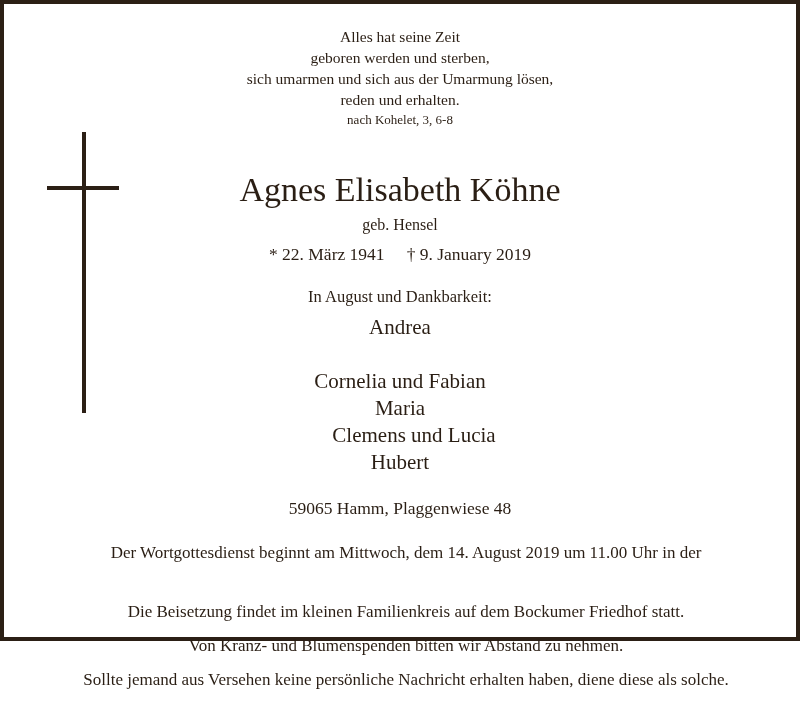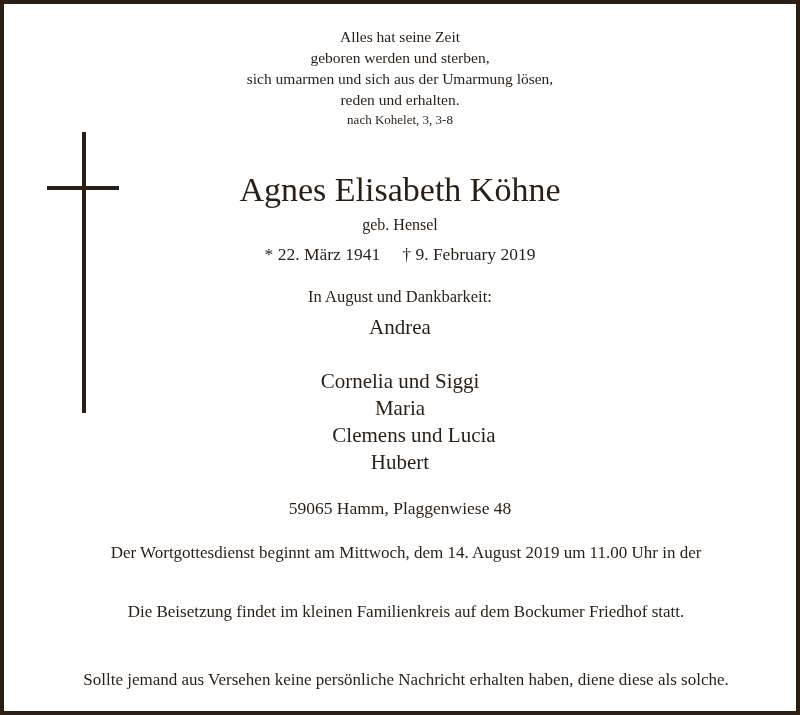--- a/index.html
+++ b/index.html
@@ -1,19 +1,19 @@
 <!DOCTYPE html>
 <html><head>
 <meta charset="utf-8">
 <style>
   html, body { margin: 0; padding: 0; background: #ffffff; }
   body { width: 800px; height: 715px; overflow: hidden; }
   .card {
     position: relative;
-    width: 800px; height: 715px;
+    width: 800px; height: 641px;
     box-sizing: border-box;
     border: 4px solid #2b1f15;
     background: #ffffff;
     color: #2a1e14;
     font-family: "Liberation Serif", "DejaVu Serif", serif;
   }
   .line { position: absolute; left: 0; right: 0; text-align: center; white-space: nowrap; }
   .quote { font-size: 15.5px; line-height: 21px; }
   .quote-src { font-size: 13px; }
   .name { font-size: 34px; line-height: 60px; }
@@ -30,40 +30,41 @@
 </style>
 </head>
 <body>
 
 <div class="card">
 
   <div class="line quote" style="top:22px;">Alles hat seine Zeit</div>
   <div class="line quote" style="top:43px;">geboren werden und sterben,</div>
   <div class="line quote" style="top:64px;">sich umarmen und sich aus der Umarmung lösen,</div>
   <div class="line quote" style="top:85px;">reden und erhalten.</div>
-  <div class="line quote-src" style="top:108px;">nach Kohelet, 3, 3-8</div>
+  <div class="line quote-src" style="top:108px;">nach Kohelet, 3, 6-8</div>
 
   <div>
     <div class="cross-v"></div>
     <div class="cross-h"></div>
   </div>
 
   <div class="line name" style="top:156px;">Agnes Elisabeth Köhne</div>
   <div class="line maiden" style="top:212px;">geb. Hensel</div>
   <div class="line dates" style="top:240px;">
-    <span>* 22. März 1941</span><span class="gap"></span><span>† 9. February 2019</span>
+    <span>* 22. März 1941</span><span class="gap"></span><span>† 9. January 2019</span>
   </div>
 
   <div class="line thanks-label" style="top:283px;">In August und Dankbarkeit:</div>
 
   <div class="line mourner" style="top:310px;">Andrea</div>
-  <div class="line mourner" style="top:364px;">Cornelia und Siggi</div>
+  <div class="line mourner" style="top:364px;">Cornelia und Fabian</div>
   <div class="line mourner" style="top:391px;">Maria</div>
   <div class="line mourner" style="top:418px;padding-left:28px;">Clemens und Lucia</div>
   <div class="line mourner" style="top:445px;">Hubert</div>
 
   <div class="line address" style="top:494px;">59065 Hamm, Plaggenwiese 48</div>
 
   <div class="line para" style="top:537px;">Der Wortgottesdienst beginnt am Mittwoch, dem 14. August 2019 um 11.00 Uhr in der</div>
   <div class="line para" style="top:596px;">Die Beisetzung findet im kleinen Familienkreis auf dem Bockumer Friedhof statt.</div>
+  <div class="line para" style="top:630px;">Von Kranz- und Blumenspenden bitten wir Abstand zu nehmen.</div>
   <div class="line para" style="top:664px;">Sollte jemand aus Versehen keine persönliche Nachricht erhalten haben, diene diese als solche.</div>
 
 </div>
 
 </body></html>

